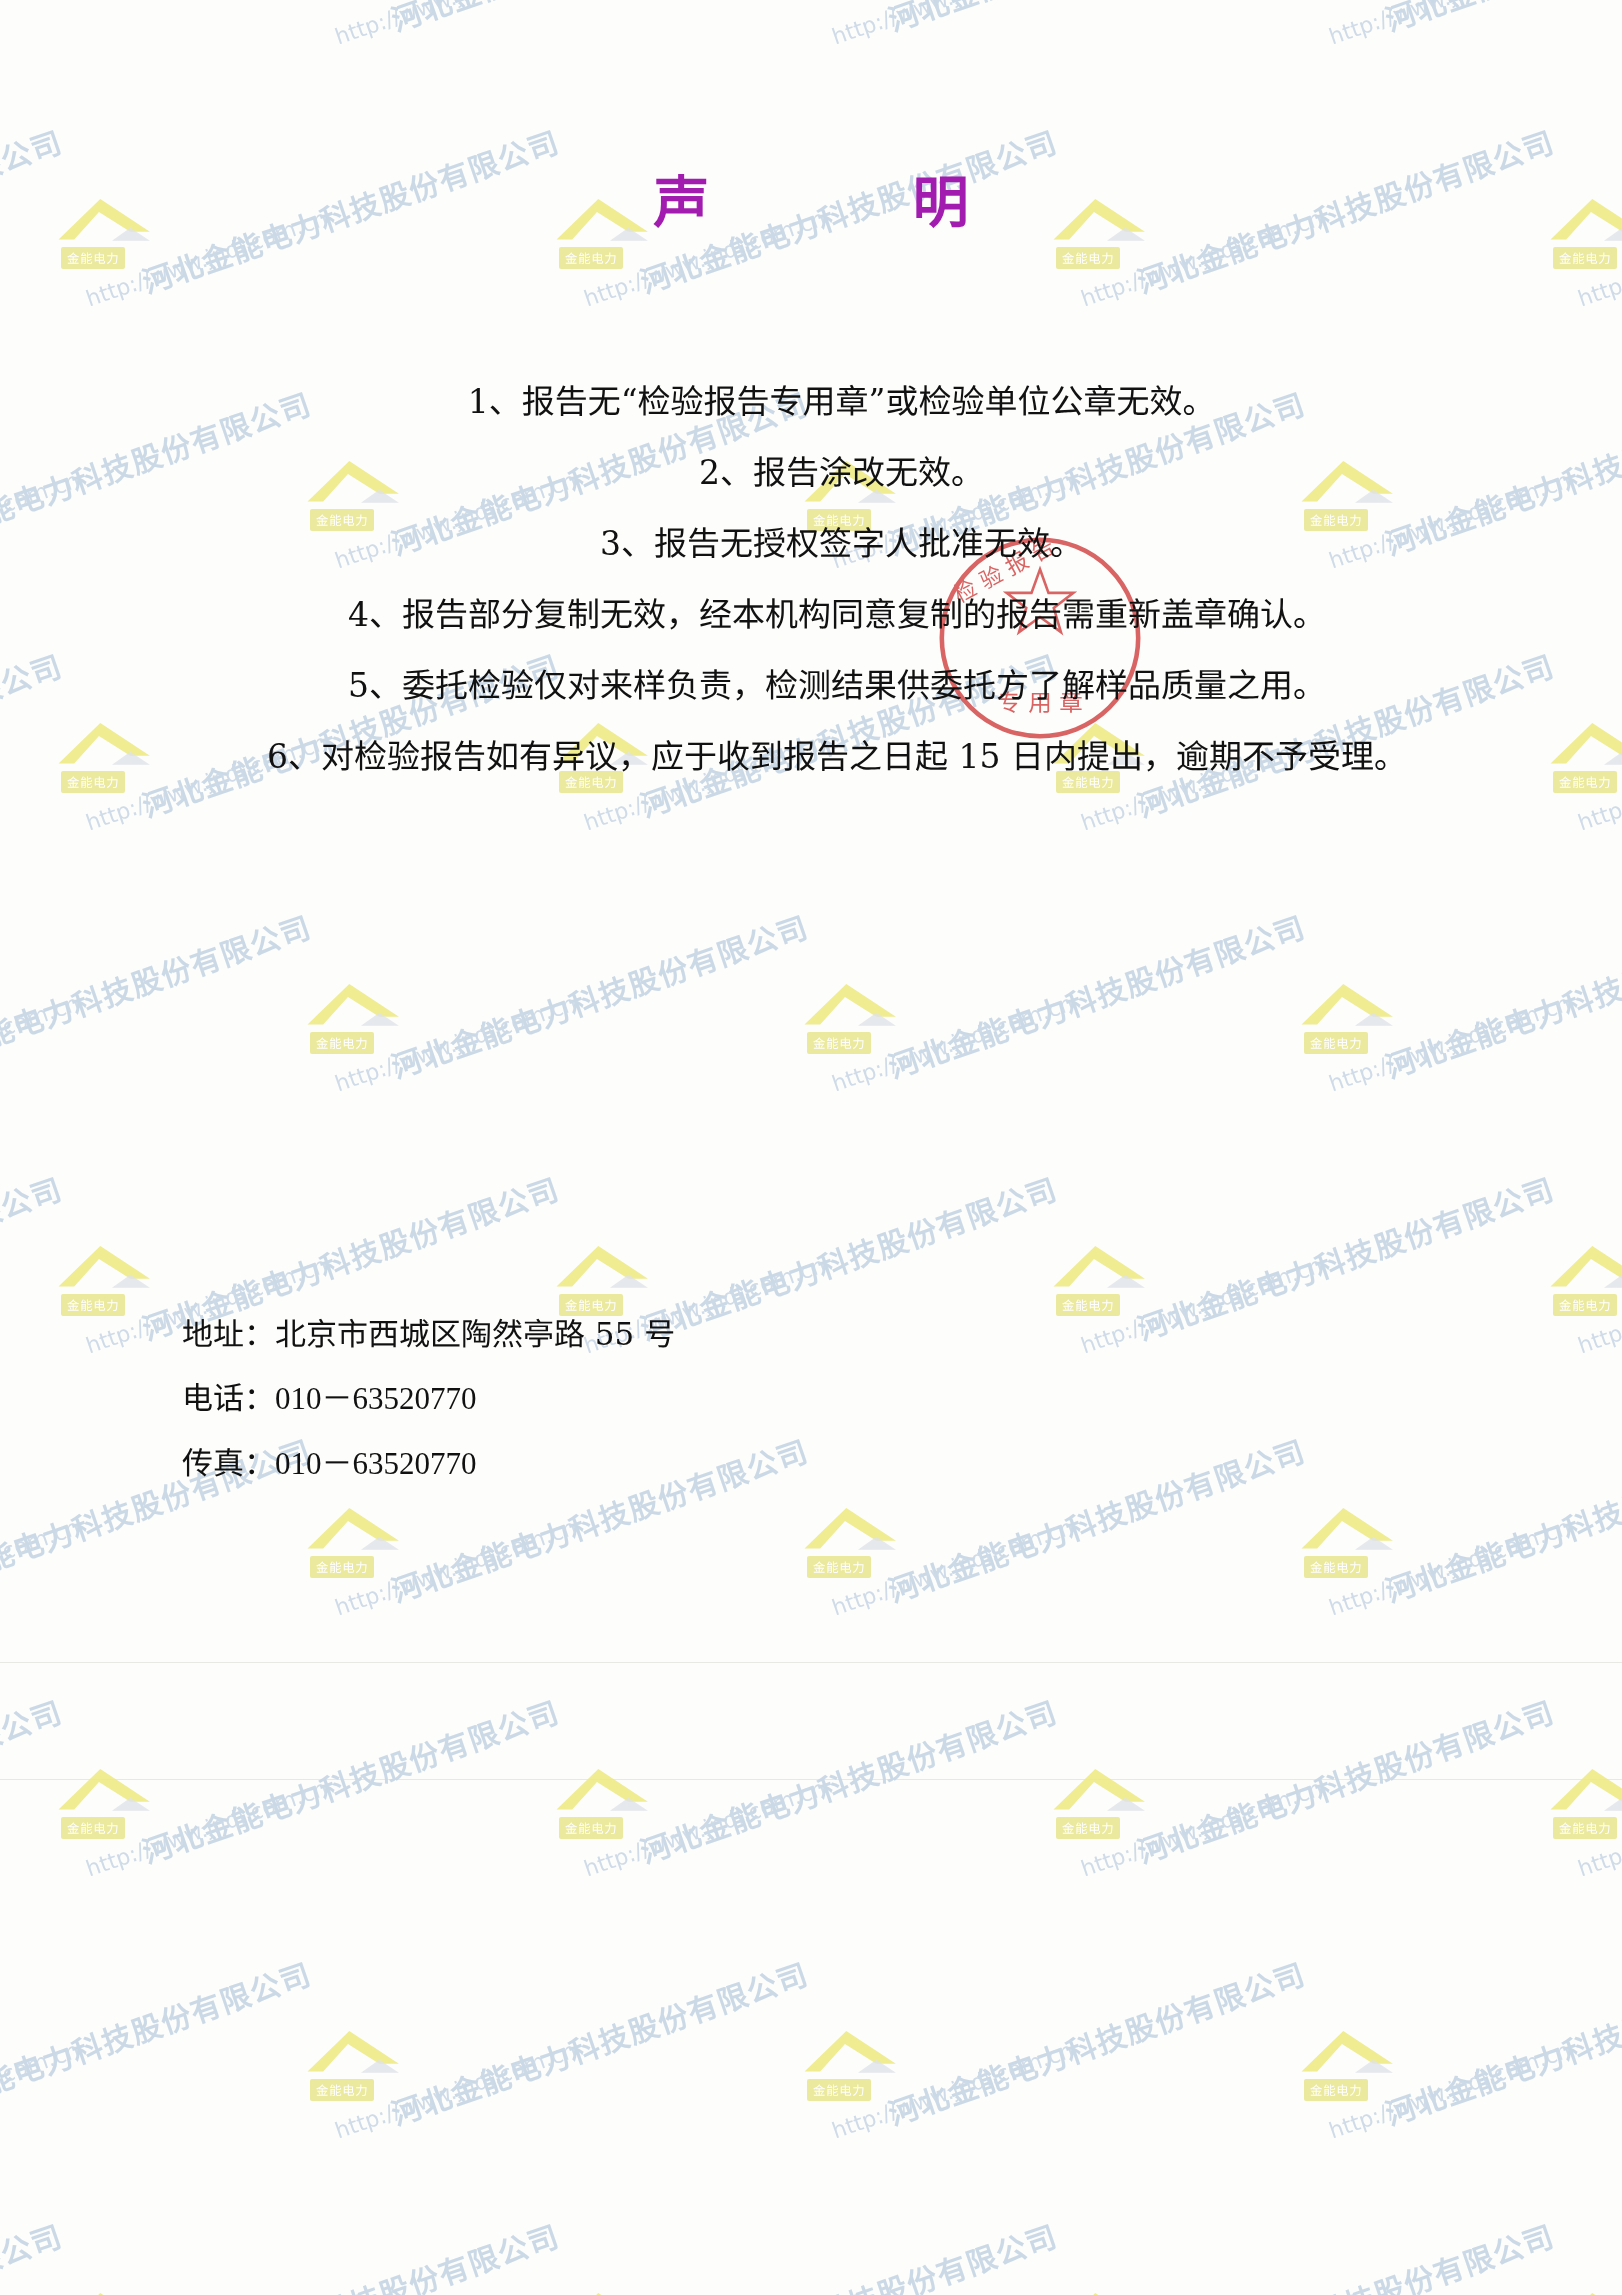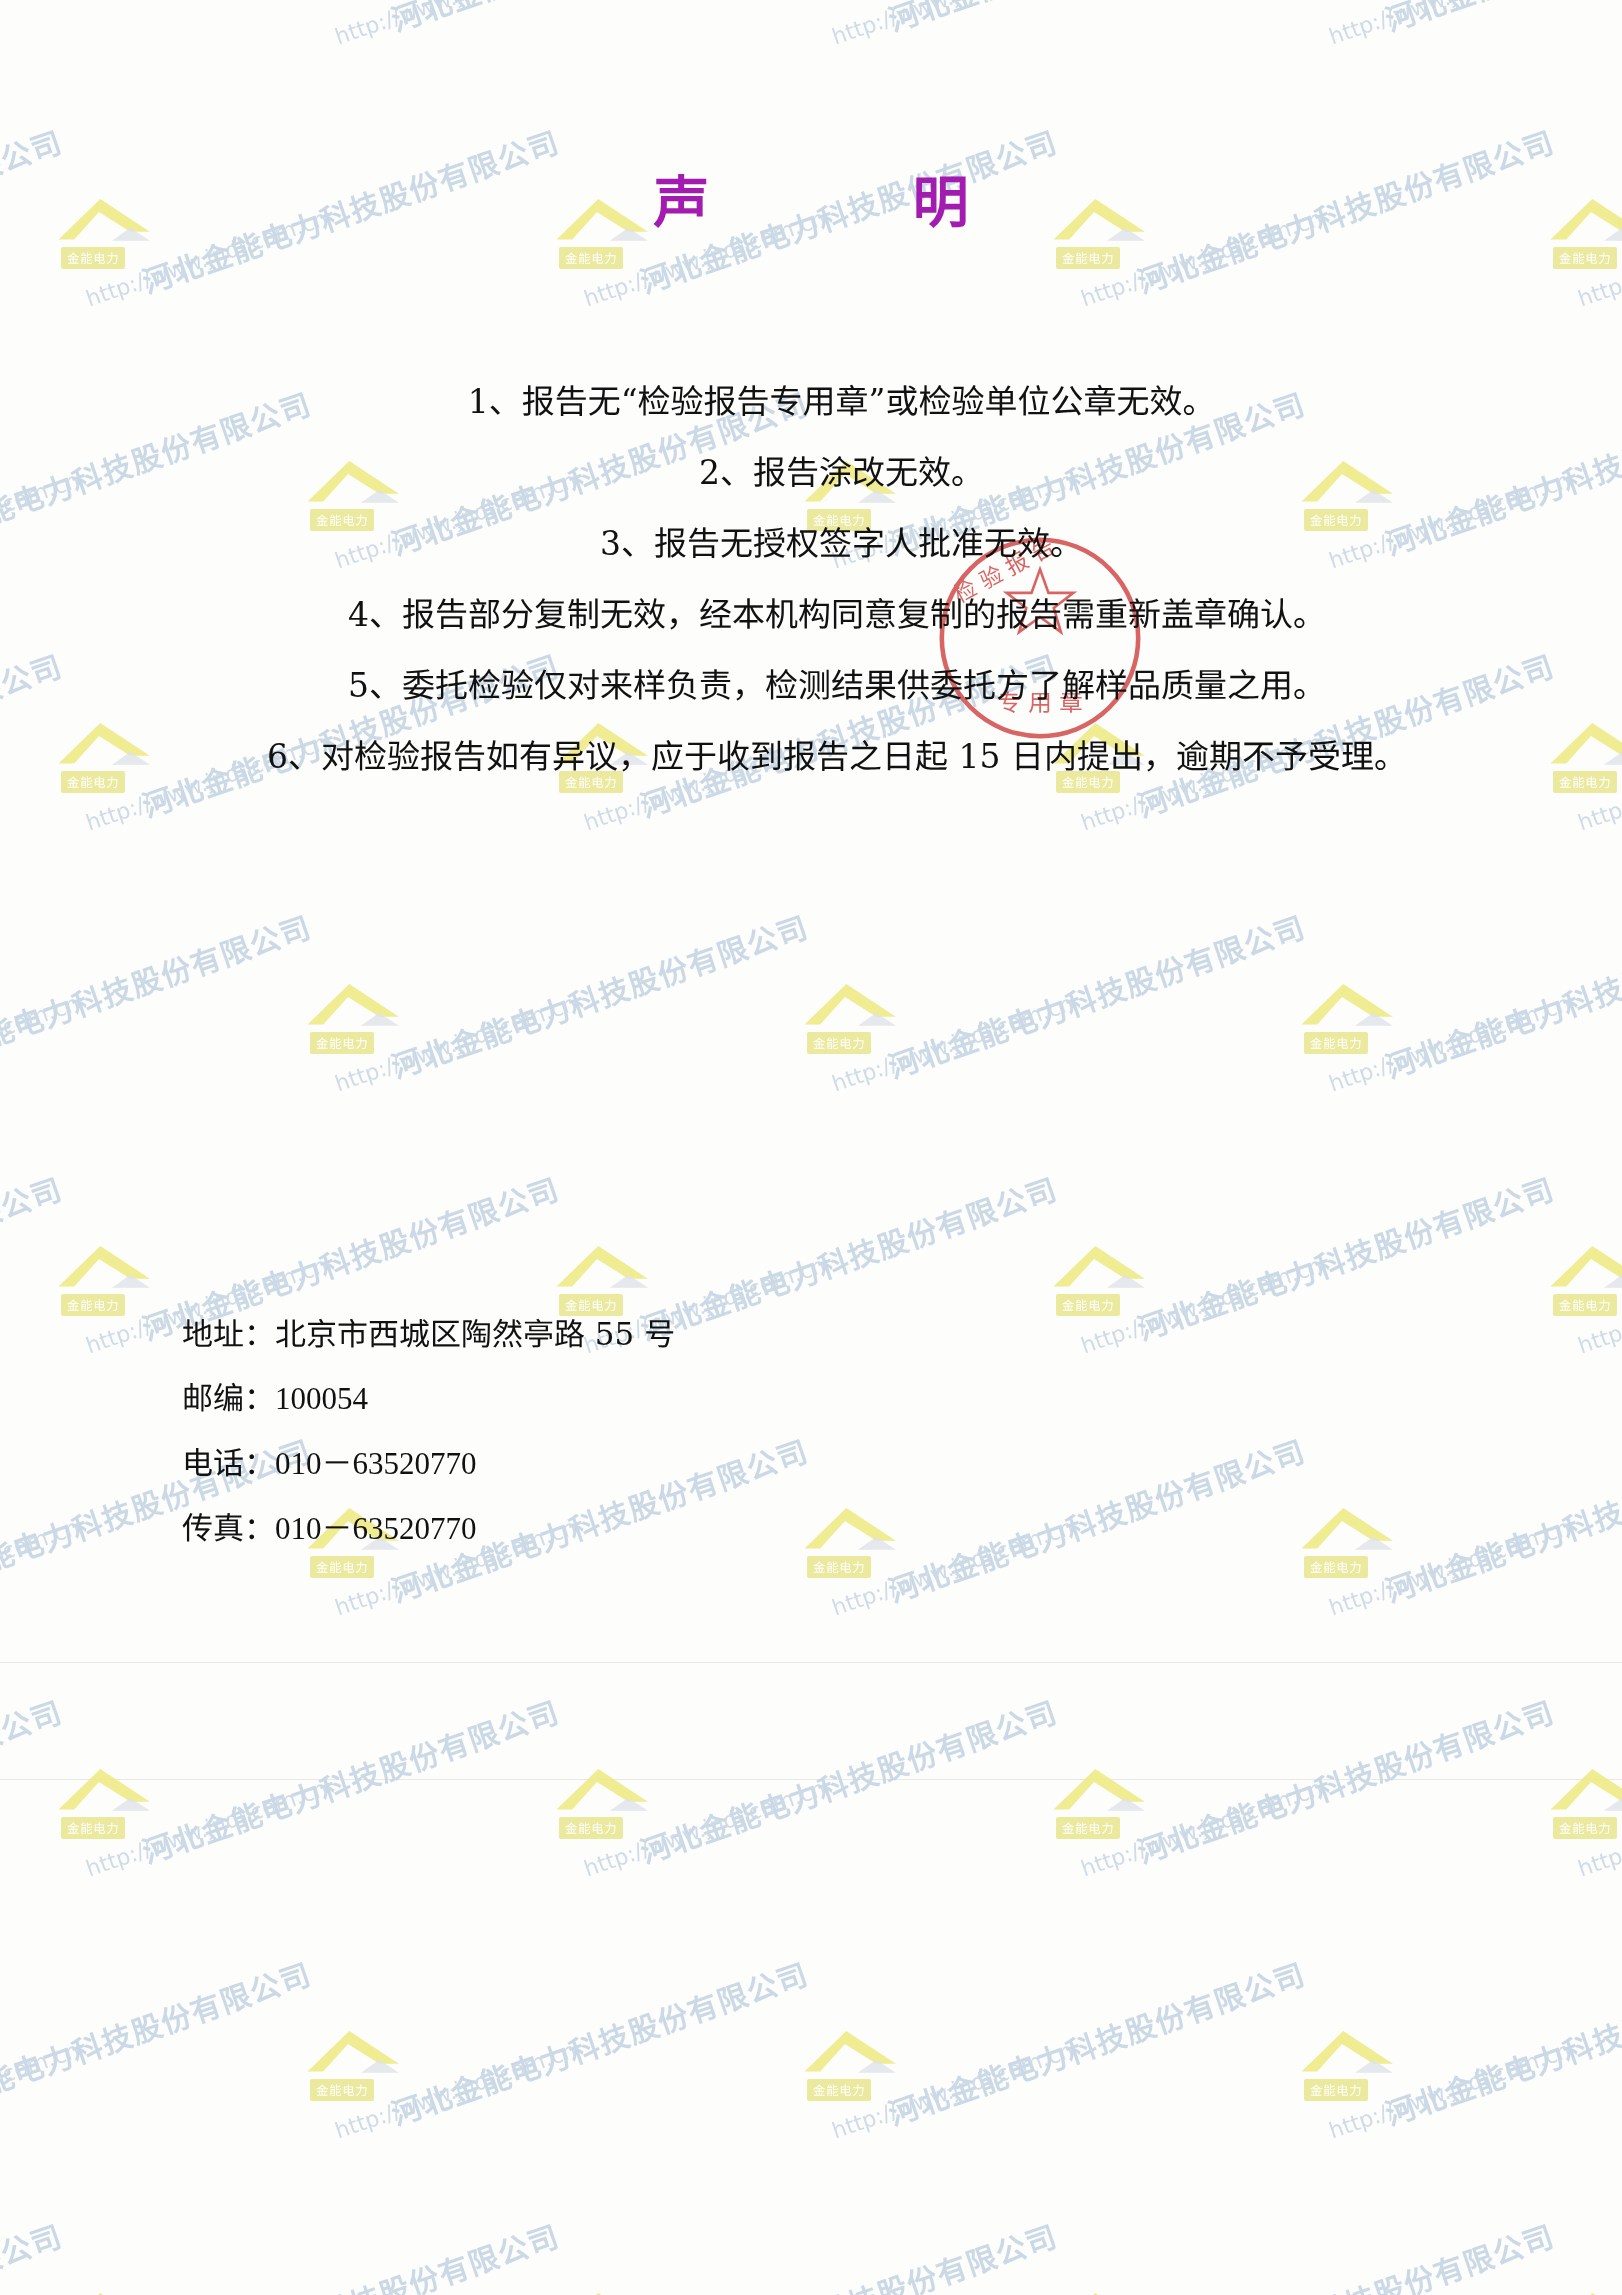--- a/index.html
+++ b/index.html
@@ -577,23 +577,20 @@
       <div class="clause">4、报告部分复制无效，经本机构同意复制的报告需重新盖章确认。</div>
       <div class="clause">5、委托检验仅对来样负责，检测结果供委托方了解样品质量之用。</div>
       <div class="clause">6、对检验报告如有异议，应于收到报告之日起 15 日内提出，逾期不予受理。</div>
     </div>
 
     <div class="contact-block">
       <div class="contact-line">
         <span>地址：</span><span>北京市西城区陶然亭路 55 号</span>
       </div>
       <div class="contact-line">
-        <span>邮编：</span><span class="val-mono">100054</span>
-      </div>
-      <div class="contact-line">
         <span>电话：</span><span class="val-mono">010－63520770</span>
       </div>
       <div class="contact-line">
         <span>传真：</span><span class="val-mono">010－63520770</span>
       </div>
     </div>
 
   </div>
 </div>
 

